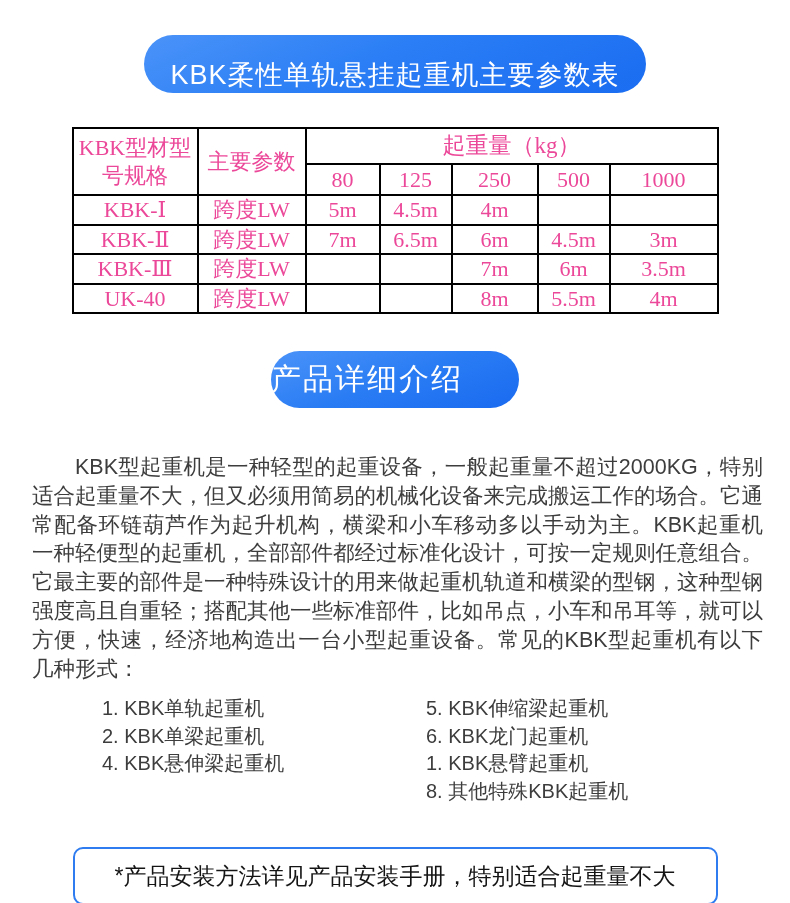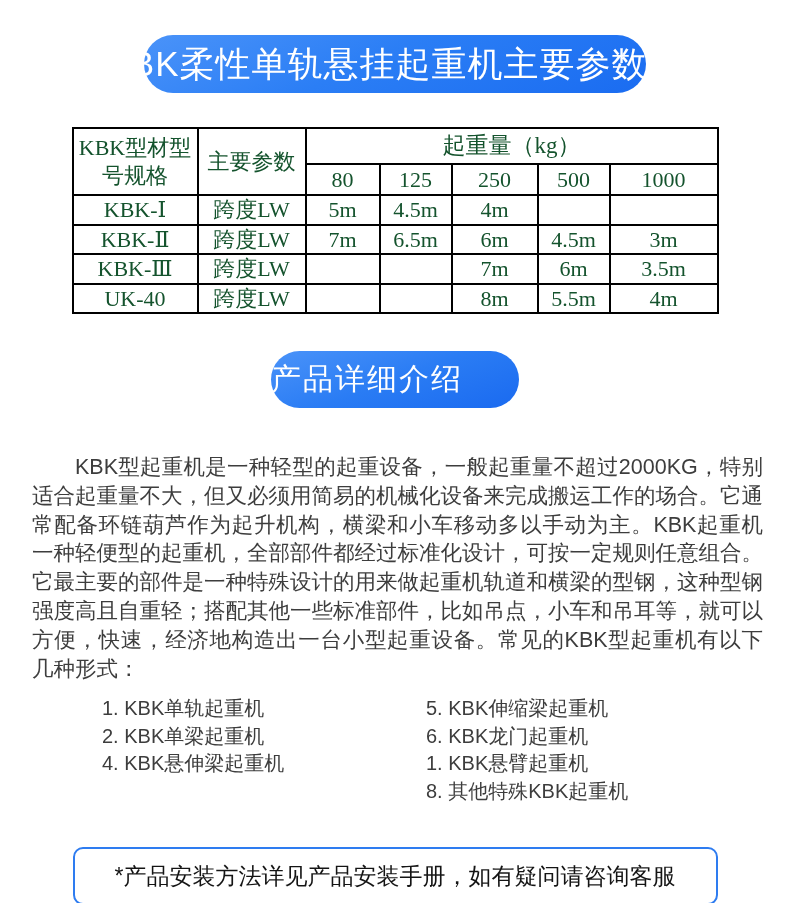--- a/index.html
+++ b/index.html
@@ -11,36 +11,36 @@
     overflow:hidden;
     position:relative;
   }
 
   
   .banner {
     width:502px; height:58px;
     margin:35px auto 0;
     border-radius:29px;
     background:linear-gradient(155deg,#4a93f9 0%,#2b7ef5 45%,#1a6cf1 100%);
-    display:flex; align-items:center; justify-content:center;
+    display:flex; align-items:flex-end; justify-content:center;
     color:#ffffff;
-    font-size:35px;
+    font-size:27px;
     letter-spacing:1px;
     white-space:nowrap;
   }
 
   
   .param-table {
     width:645px;
     margin:34px auto 0;
     border-collapse:collapse;
     table-layout:fixed;
     font-family:"Liberation Serif","DejaVu Serif",serif;
     font-size:22px;
-    color:#14532d;
+    color:#ec4899;
     text-align:center;
   }
   .param-table th, .param-table td {
     border:2px solid #000000;
     font-weight:normal;
     padding:0;
     vertical-align:middle;
     line-height:1.25;
   }
   .param-table tr.hrow1 { height:36px; }
@@ -178,14 +178,14 @@
   </div>
   <div class="col-right">
     <div>5. KBK伸缩梁起重机</div>
     <div>6. KBK龙门起重机</div>
     <div>1. KBK悬臂起重机</div>
     <div>8. 其他特殊KBK起重机</div>
   </div>
 </div>
 
 <div class="note-box">
-  <span>*产品安装方法详见产品安装手册，如有疑问请咨询客服</span>
+  <span>*产品安装方法详见产品安装手册，特别适合起重量不大</span>
 </div>
 
 </body></html>

